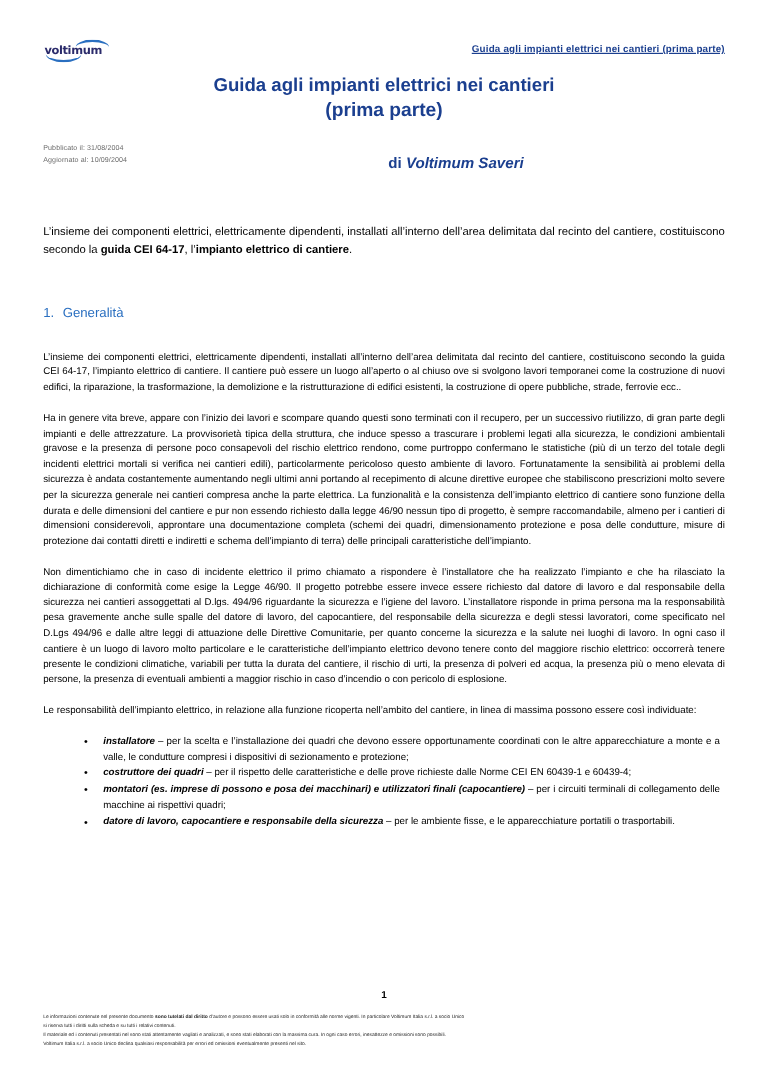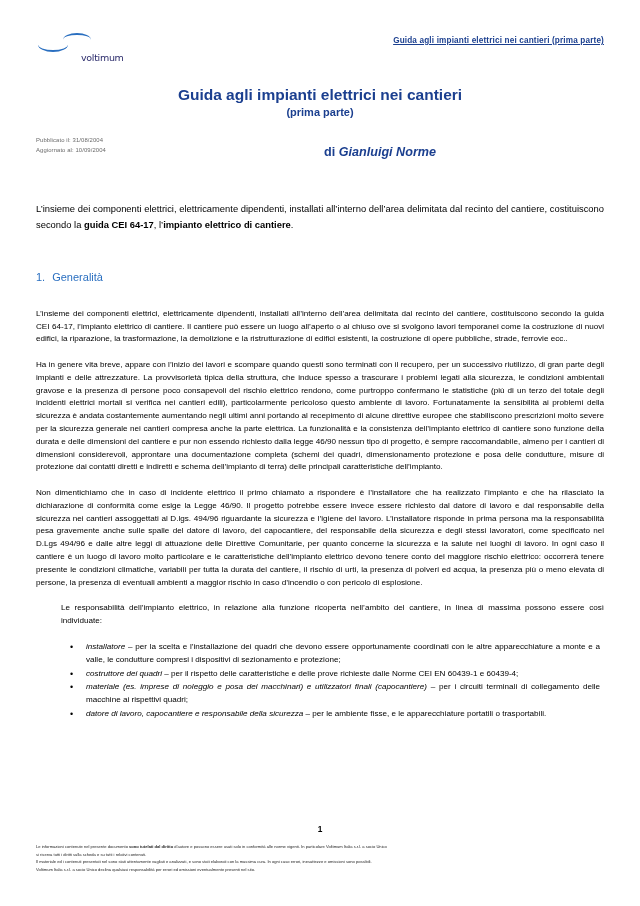--- a/index.html
+++ b/index.html
@@ -33,27 +33,26 @@
   }
   .logo {
     position: relative;
     width: 58px;
     height: 16px;
     flex: 0 0 auto;
   }
   .logo-text {
     font-family: "DejaVu Sans", sans-serif;
     font-size: 9.5px;
-    font-weight: normal;
+    font-weight: bold;
     letter-spacing: -0.3px;
     color: #2b2b6b;
     position: absolute;
     left: 1px;
-    top: 19px;
-    margin-left: 44px;
+    top: 4px;
   }
   .logo-swoosh-top {
     position: absolute;
     left: 27px;
     top: 0px;
     width: 28px;
     height: 6px;
     border-top: 2px solid #2a6fc0;
     border-radius: 60% 60% 0 0 / 100% 100% 0 0;
   }
@@ -72,30 +71,30 @@
     color: #1b3f8f;
     letter-spacing: 0.15px;
     white-space: nowrap;
     margin-top: 3px;
     text-decoration: underline;
   }
 
   
   .title-block {
     text-align: center;
-    margin-top: 26px;
+    margin-top: 3px;
   }
   .doc-title {
     font-size: 15.5px;
     font-weight: bold;
     color: #1b3f8f;
     line-height: 1.32;
   }
   .doc-subtitle {
-    font-size: 11px;
+    font-size: 16px;
     font-weight: bold;
     color: #1b3f8f;
     line-height: 1.35;
   }
 
   
   .meta-row {
     display: flex;
     align-items: flex-start;
     margin-top: 14px;
@@ -140,21 +139,21 @@
   .section-heading .num { margin-right: 7px; }
 
   
   .body-text { margin-top: 25px; }
   .body-text p {
     margin: 0 0 13px 0;
     font-size: 8.1px;
     line-height: 1.58;
     text-align: justify;
   }
-  .body-text p:last-child { margin-bottom: 0; margin-left: 25px; }
+  .body-text p:last-child { margin-bottom: 0; }
 
   
   ul.resp-list {
     margin: 13px 0 0 0;
     padding: 0 0 0 48px;
     list-style: none;
   }
   ul.resp-list li {
     position: relative;
     font-size: 8.1px;
@@ -164,21 +163,21 @@
     padding-left: 2px;
     padding-right: 4px;
   }
   ul.resp-list li::before {
     content: "\2022";
     position: absolute;
     left: -14px;
     top: -1px;
     font-size: 9px;
   }
-  ul.resp-list li i { font-style: italic; }
+  ul.resp-list li i { font-style: italic; font-weight: bold; }
 
   
   .page-number {
     position: absolute;
     left: 0;
     right: 0;
     top: 824px;
     text-align: center;
     font-size: 8.3px;
     font-weight: bold;
@@ -216,21 +215,21 @@
     <div class="doc-title">Guida agli impianti elettrici nei cantieri</div>
     <div class="doc-subtitle">(prima parte)</div>
   </div>
 
   <div class="meta-row">
     <div class="pubdates">
       <div>Pubblicato il: 31/08/2004</div>
       <div>Aggiornato al: 10/09/2004</div>
     </div>
     <div class="byline">
-      <span>di </span><i>Gianluigi Norme</i>
+      <span>di </span><i>Voltimum Saveri</i>
     </div>
   </div>
 
   <div class="intro">
     <span>L’insieme dei componenti elettrici, elettricamente dipendenti, installati all’interno dell’area delimitata dal recinto del cantiere, costituiscono secondo la </span><b>guida CEI 64-17</b><span>, l’</span><b>impianto elettrico di cantiere</b><span>.</span>
   </div>
 
   <div class="section-heading">
     <span class="num">1.</span><span>Generalità</span>
   </div>
@@ -238,21 +237,21 @@
   <div class="body-text">
     <p>L’insieme dei componenti elettrici, elettricamente dipendenti, installati all’interno dell’area delimitata dal recinto del cantiere, costituiscono secondo la guida CEI 64-17, l’impianto elettrico di cantiere. Il cantiere può essere un luogo all’aperto o al chiuso ove si svolgono lavori temporanei come la costruzione di nuovi edifici, la riparazione, la trasformazione, la demolizione e la ristrutturazione di edifici esistenti, la costruzione di opere pubbliche, strade, ferrovie ecc..</p>
     <p>Ha in genere vita breve, appare con l’inizio dei lavori e scompare quando questi sono terminati con il recupero, per un successivo riutilizzo, di gran parte degli impianti e delle attrezzature. La provvisorietà tipica della struttura, che induce spesso a trascurare i problemi legati alla sicurezza, le condizioni ambientali gravose e la presenza di persone poco consapevoli del rischio elettrico rendono, come purtroppo confermano le statistiche (più di un terzo del totale degli incidenti elettrici mortali si verifica nei cantieri edili), particolarmente pericoloso questo ambiente di lavoro. Fortunatamente la sensibilità ai problemi della sicurezza è andata costantemente aumentando negli ultimi anni portando al recepimento di alcune direttive europee che stabiliscono prescrizioni molto severe per la sicurezza generale nei cantieri compresa anche la parte elettrica. La funzionalità e la consistenza dell’impianto elettrico di cantiere sono funzione della durata e delle dimensioni del cantiere e pur non essendo richiesto dalla legge 46/90 nessun tipo di progetto, è sempre raccomandabile, almeno per i cantieri di dimensioni considerevoli, approntare una documentazione completa (schemi dei quadri, dimensionamento protezione e posa delle condutture, misure di protezione dai contatti diretti e indiretti e schema dell’impianto di terra) delle principali caratteristiche dell’impianto.</p>
     <p>Non dimentichiamo che in caso di incidente elettrico il primo chiamato a rispondere è l’installatore che ha realizzato l’impianto e che ha rilasciato la dichiarazione di conformità come esige la Legge 46/90. Il progetto potrebbe essere invece essere richiesto dal datore di lavoro e dal responsabile della sicurezza nei cantieri assoggettati al D.lgs. 494/96 riguardante la sicurezza e l’igiene del lavoro. L’installatore risponde in prima persona ma la responsabilità pesa gravemente anche sulle spalle del datore di lavoro, del capocantiere, del responsabile della sicurezza e degli stessi lavoratori, come specificato nel D.Lgs 494/96 e dalle altre leggi di attuazione delle Direttive Comunitarie, per quanto concerne la sicurezza e la salute nei luoghi di lavoro. In ogni caso il cantiere è un luogo di lavoro molto particolare e le caratteristiche dell’impianto elettrico devono tenere conto del maggiore rischio elettrico: occorrerà tenere presente le condizioni climatiche, variabili per tutta la durata del cantiere, il rischio di urti, la presenza di polveri ed acqua, la presenza più o meno elevata di persone, la presenza di eventuali ambienti a maggior rischio in caso d’incendio o con pericolo di esplosione.</p>
     <p>Le responsabilità dell’impianto elettrico, in relazione alla funzione ricoperta nell’ambito del cantiere, in linea di massima possono essere così individuate:</p>
   </div>
 
   <ul class="resp-list">
     <li><i>installatore</i><span> – per la scelta e l’installazione dei quadri che devono essere opportunamente coordinati con le altre apparecchiature a monte e a valle, le condutture compresi i dispositivi di sezionamento e protezione;</span></li>
     <li><i>costruttore dei quadri</i><span> – per il rispetto delle caratteristiche e delle prove richieste dalle Norme CEI EN 60439-1 e 60439-4;</span></li>
-    <li><i>materiale (es. imprese di noleggio e posa dei macchinari) e utilizzatori finali (capocantiere)</i><span> – per i circuiti terminali di collegamento delle macchine ai rispettivi quadri;</span></li>
+    <li><i>montatori (es. imprese di possono e posa dei macchinari) e utilizzatori finali (capocantiere)</i><span> – per i circuiti terminali di collegamento delle macchine ai rispettivi quadri;</span></li>
     <li><i>datore di lavoro, capocantiere e responsabile della sicurezza</i><span> – per le ambiente fisse, e le apparecchiature portatili o trasportabili.</span></li>
   </ul>
 
   <div class="page-number">1</div>
 
   <div class="footer">
     <div><span>Le informazioni contenute nel presente documento </span><b>sono tutelati dal diritto</b><span> d’autore e possono essere usati solo in conformità alle norme vigenti. In particolare Voltimum Italia s.r.l. a socio Unico</span></div>
     <div>si riserva tutti i diritti sulla scheda e su tutti i relativi contenuti.</div>
     <div>Il materiale ed i contenuti presentati nel sono stati attentamente vagliati e analizzati, e sono stati elaborati con la massima cura. In ogni caso errori, inesattezze e omissioni sono possibili.</div>
     <div>Voltimum Italia s.r.l. a socio Unico declina qualsiasi responsabilità per errori ed omissioni eventualmente presenti nel sito.</div>

